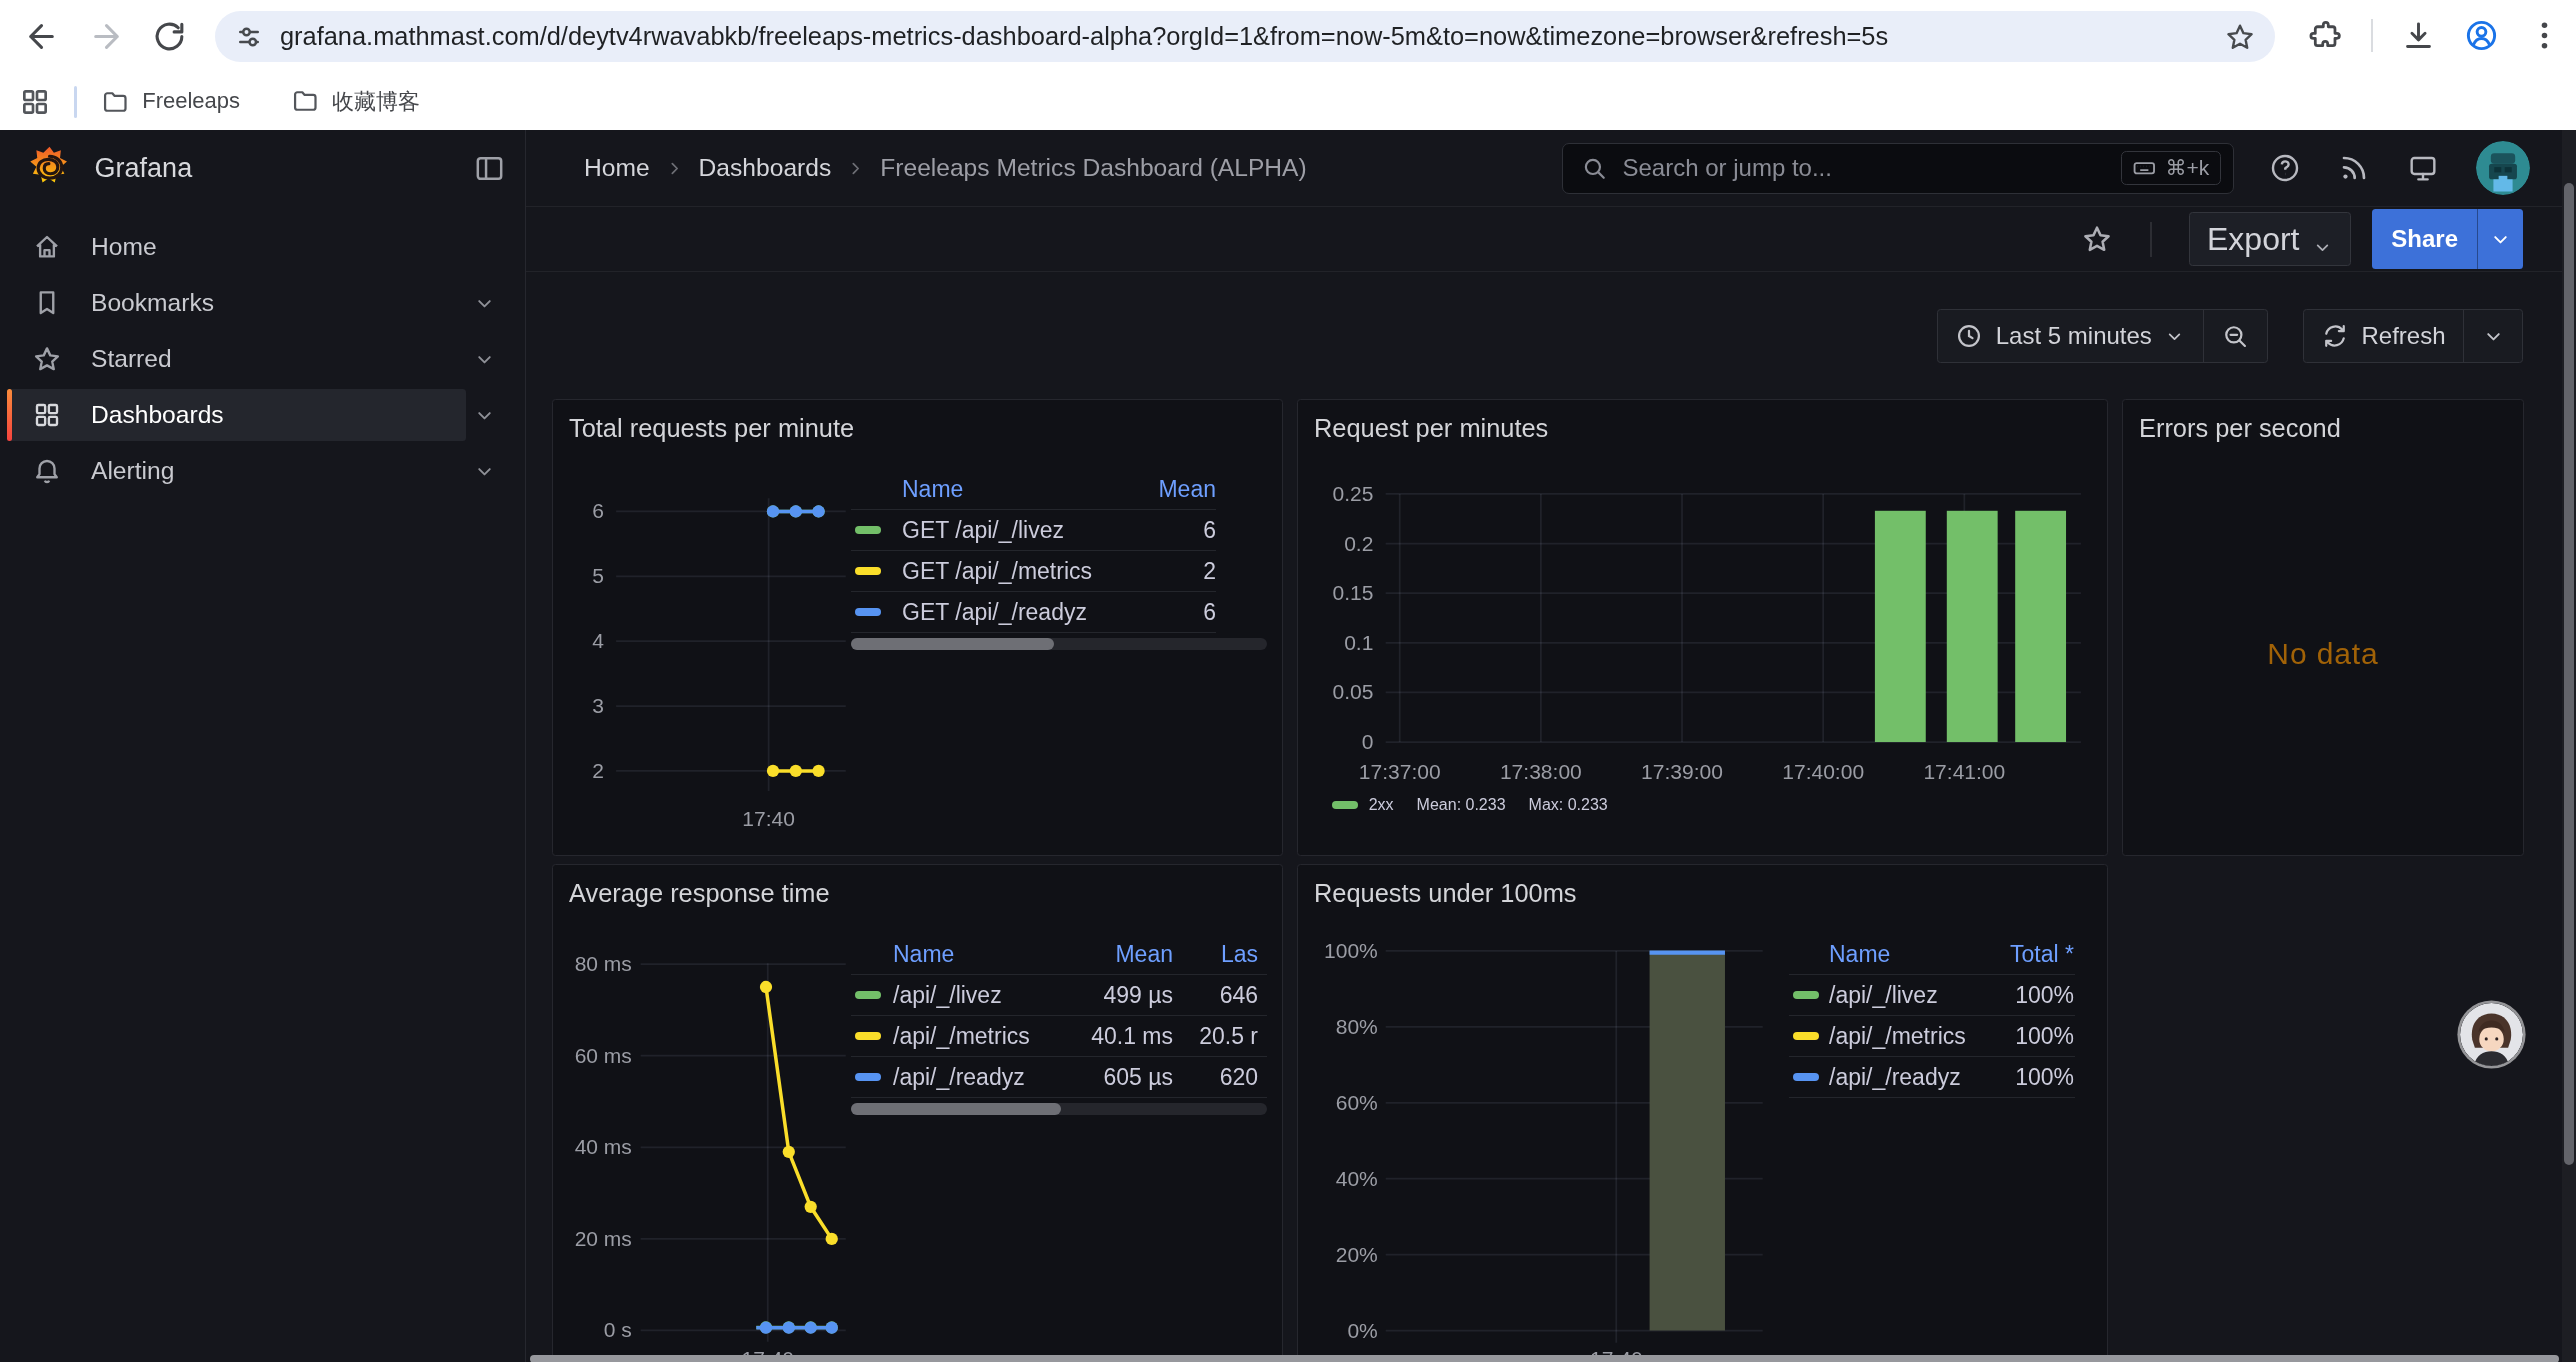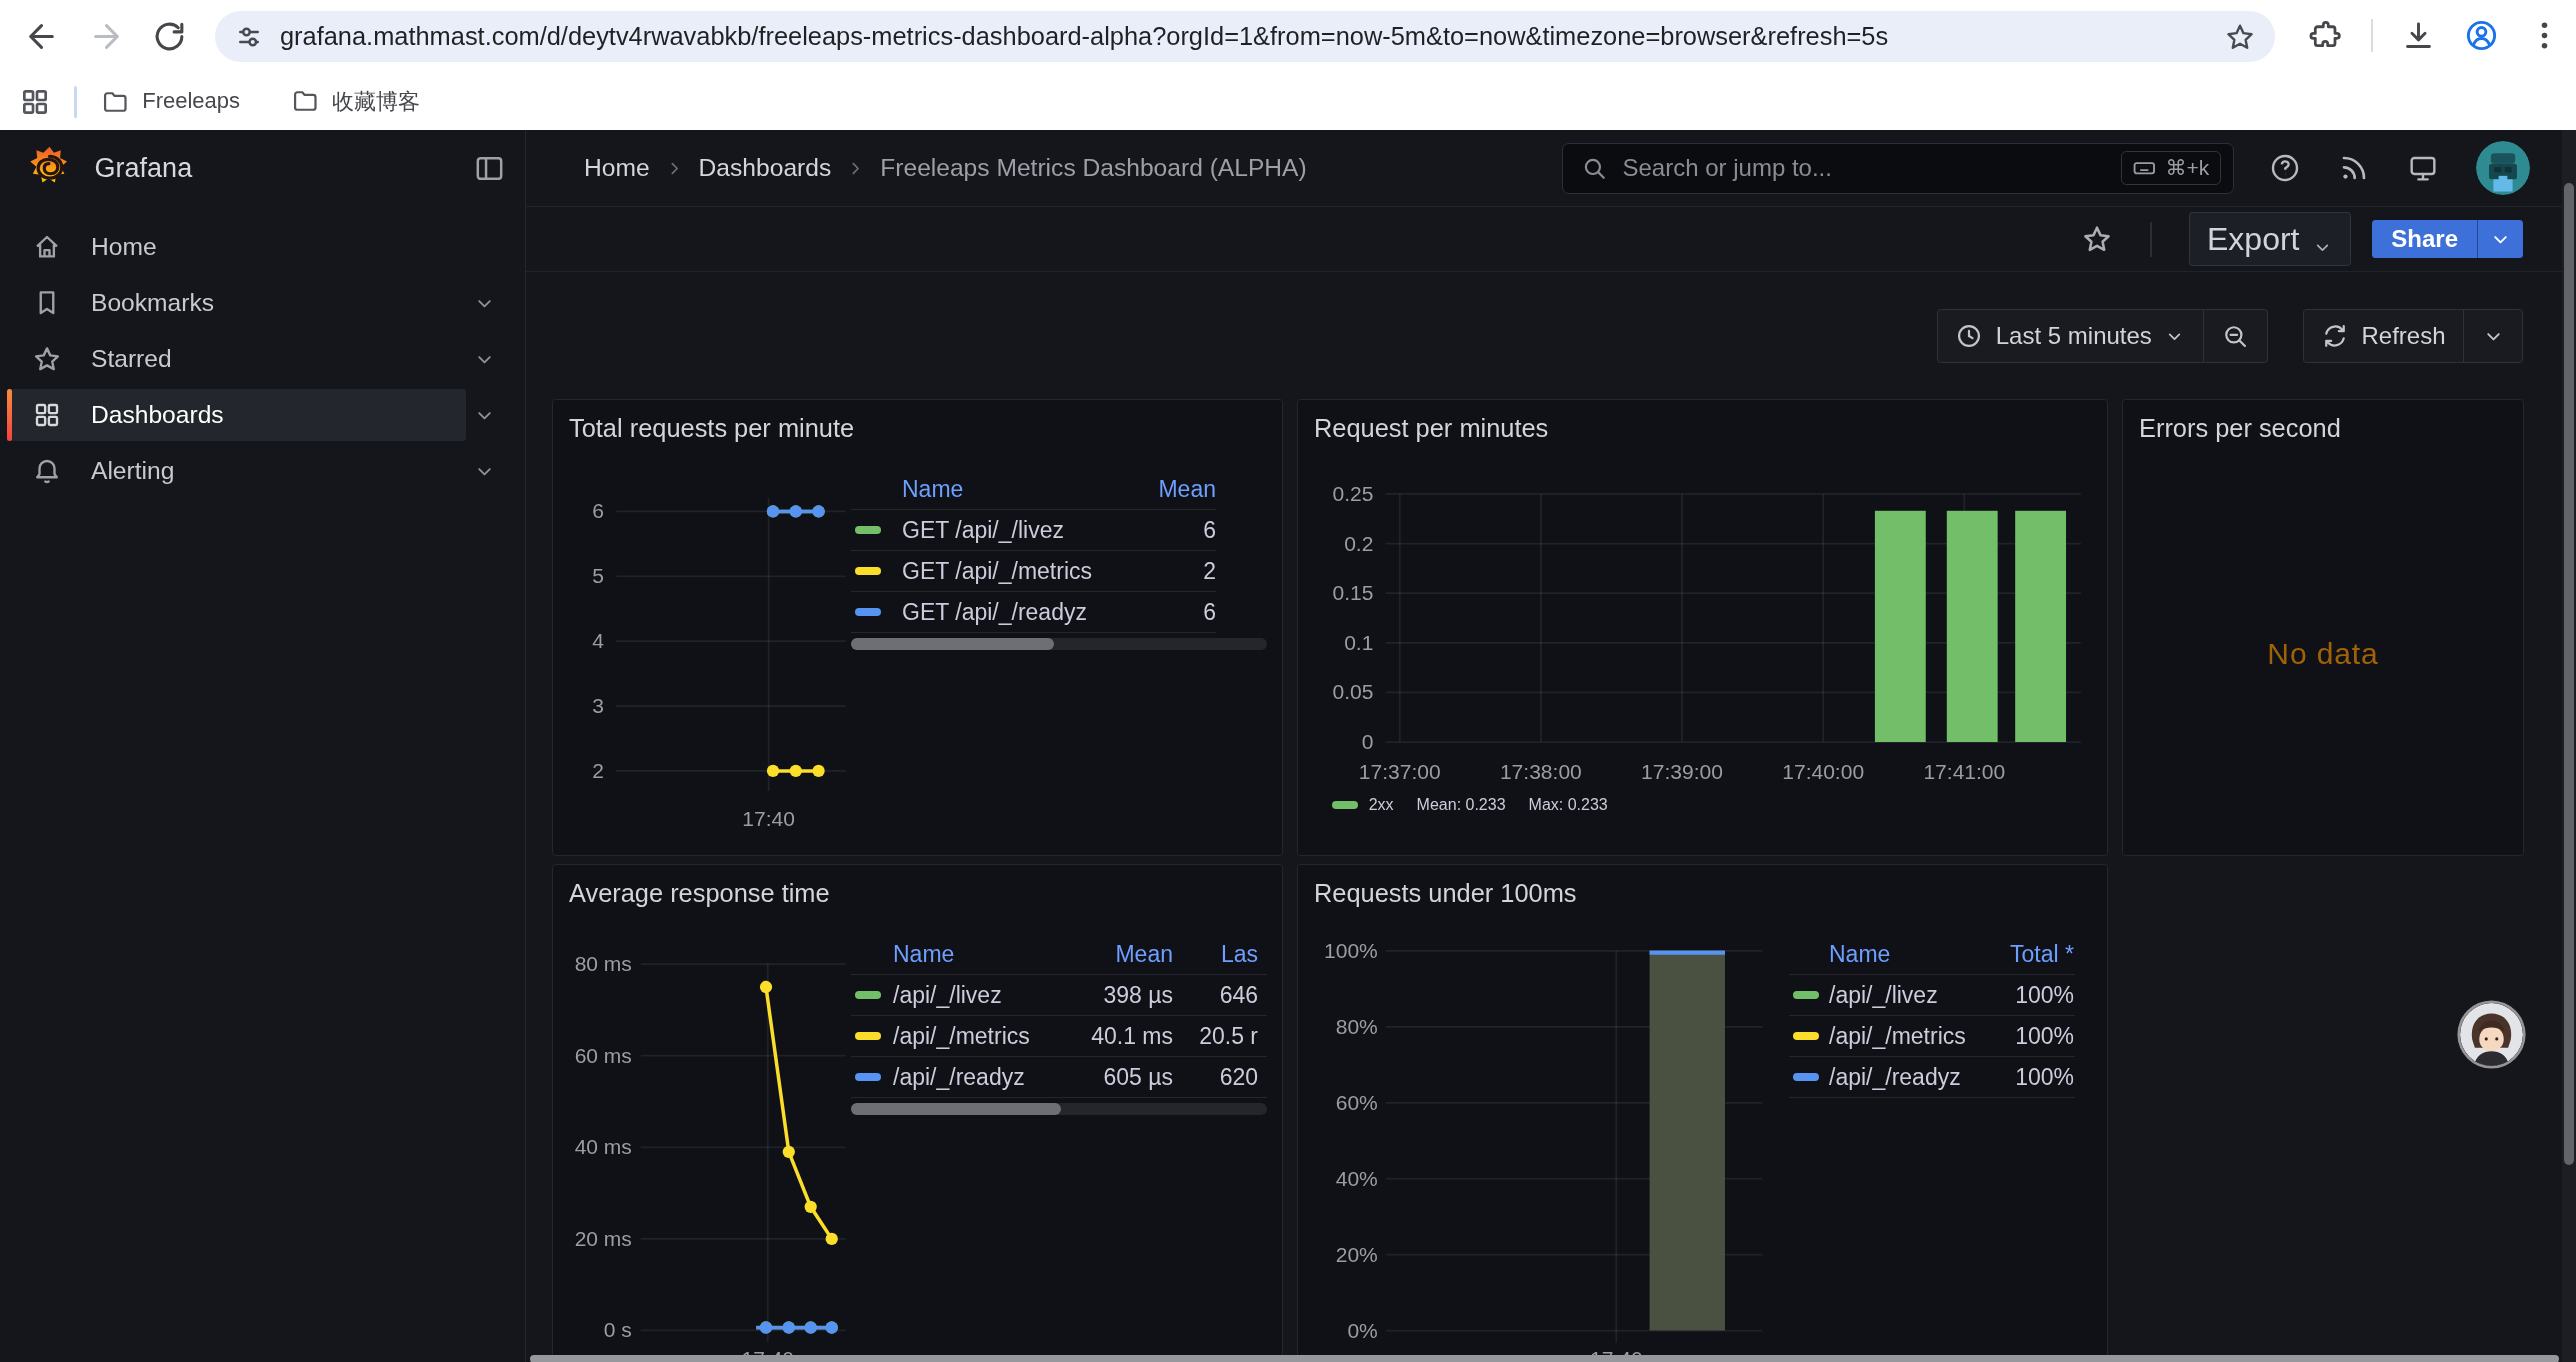--- a/index.html
+++ b/index.html
@@ -54,21 +54,21 @@
   .kbd-badge .ic { width:24.6px; height:24.6px; color:#9b9da5; }
   .nav-icons { display:flex; align-items:center; gap:37px; }
   .nav-icons .ic { width:32px; height:32px; color:#b8b9c0; }
   .gf-avatar { width:54px; height:54px; border-radius:50%; overflow:hidden; flex:none; }
 
   .row2 { position:absolute; left:526px; top:77px; right:14px; height:65px; border-bottom:0.9px solid #222329; display:flex; align-items:center; justify-content:flex-end; padding-right:39px; gap:21px; }
   .row2 .star-btn { width:32px; height:32px; color:#adaeb5; }
   .r2-div { width:1.8px; height:35px; background:#2c2d33; margin:0 16px; }
   .btn { display:flex; align-items:center; gap:12.3px; height:54px; background:#1d1f26; border:0.9px solid #33353c; border-radius:3.5px; color:#d3d4da; font-size:32px; padding:0 17.5px; }
   .btn .chev { width:21px; height:21px; color:#adaeb5; }
-  .share-group { display:flex; height:38px; border-radius:3.5px; overflow:hidden; }
+  .share-group { display:flex; height:60px; border-radius:3.5px; overflow:hidden; }
   .share-main { display:flex; align-items:center; background:#3d71d9; color:#fff; font-size:24px; font-weight:bold; padding:0 19px; }
   .share-chev { display:flex; align-items:center; justify-content:center; width:46px; background:#3d71d9; border-left:1.8px solid rgba(0,0,0,0.35); color:#fff; }
   .share-chev .chev, .tseg .chev { width:23px; height:23px; }
 
   .canvas { position:absolute; left:526px; top:142px; right:14px; bottom:0; }
   .tb { position:absolute; top:37px; right:39px; display:flex; gap:35px; }
   .tgroup { display:flex; align-items:stretch; height:54px; background:#191b21; border:0.9px solid #2f3138; border-radius:3.5px; color:#d3d4da; }
   .tseg { display:flex; align-items:center; gap:12.3px; padding:0 17.5px; font-size:24px; }
   .tseg + .tseg { border-left:0.9px solid #2f3138; }
   .tseg .ic { width:28px; height:28px; color:#c3c4ca; }
@@ -562,21 +562,21 @@
       <div class="lt" style="left: 298px; top: 70px; width: 416px;">
             <div class="lt-row lt-head" style="grid-template-columns: 42px 154px 126px 85px;">
               <span></span>
               <span class="cl">Name</span>
               <span class="cr">Mean</span>
               <span class="cr">Las</span>
             </div>
             <div class="lt-row" style="grid-template-columns: 42px 154px 126px 85px;">
               <span class="sw" style="background: rgb(115, 191, 105);"></span>
               <span class="cl">/api/_/livez</span>
-              <span class="cr">398 µs</span>
+              <span class="cr">499 µs</span>
               <span class="cr">646</span>
             </div>
             <div class="lt-row" style="grid-template-columns: 42px 154px 126px 85px;">
               <span class="sw" style="background: rgb(250, 222, 42);"></span>
               <span class="cl">/api/_/metrics</span>
               <span class="cr">40.1 ms</span>
               <span class="cr">20.5 r</span>
             </div>
             <div class="lt-row" style="grid-template-columns: 42px 154px 126px 85px;">
               <span class="sw" style="background: rgb(87, 148, 242);"></span>

